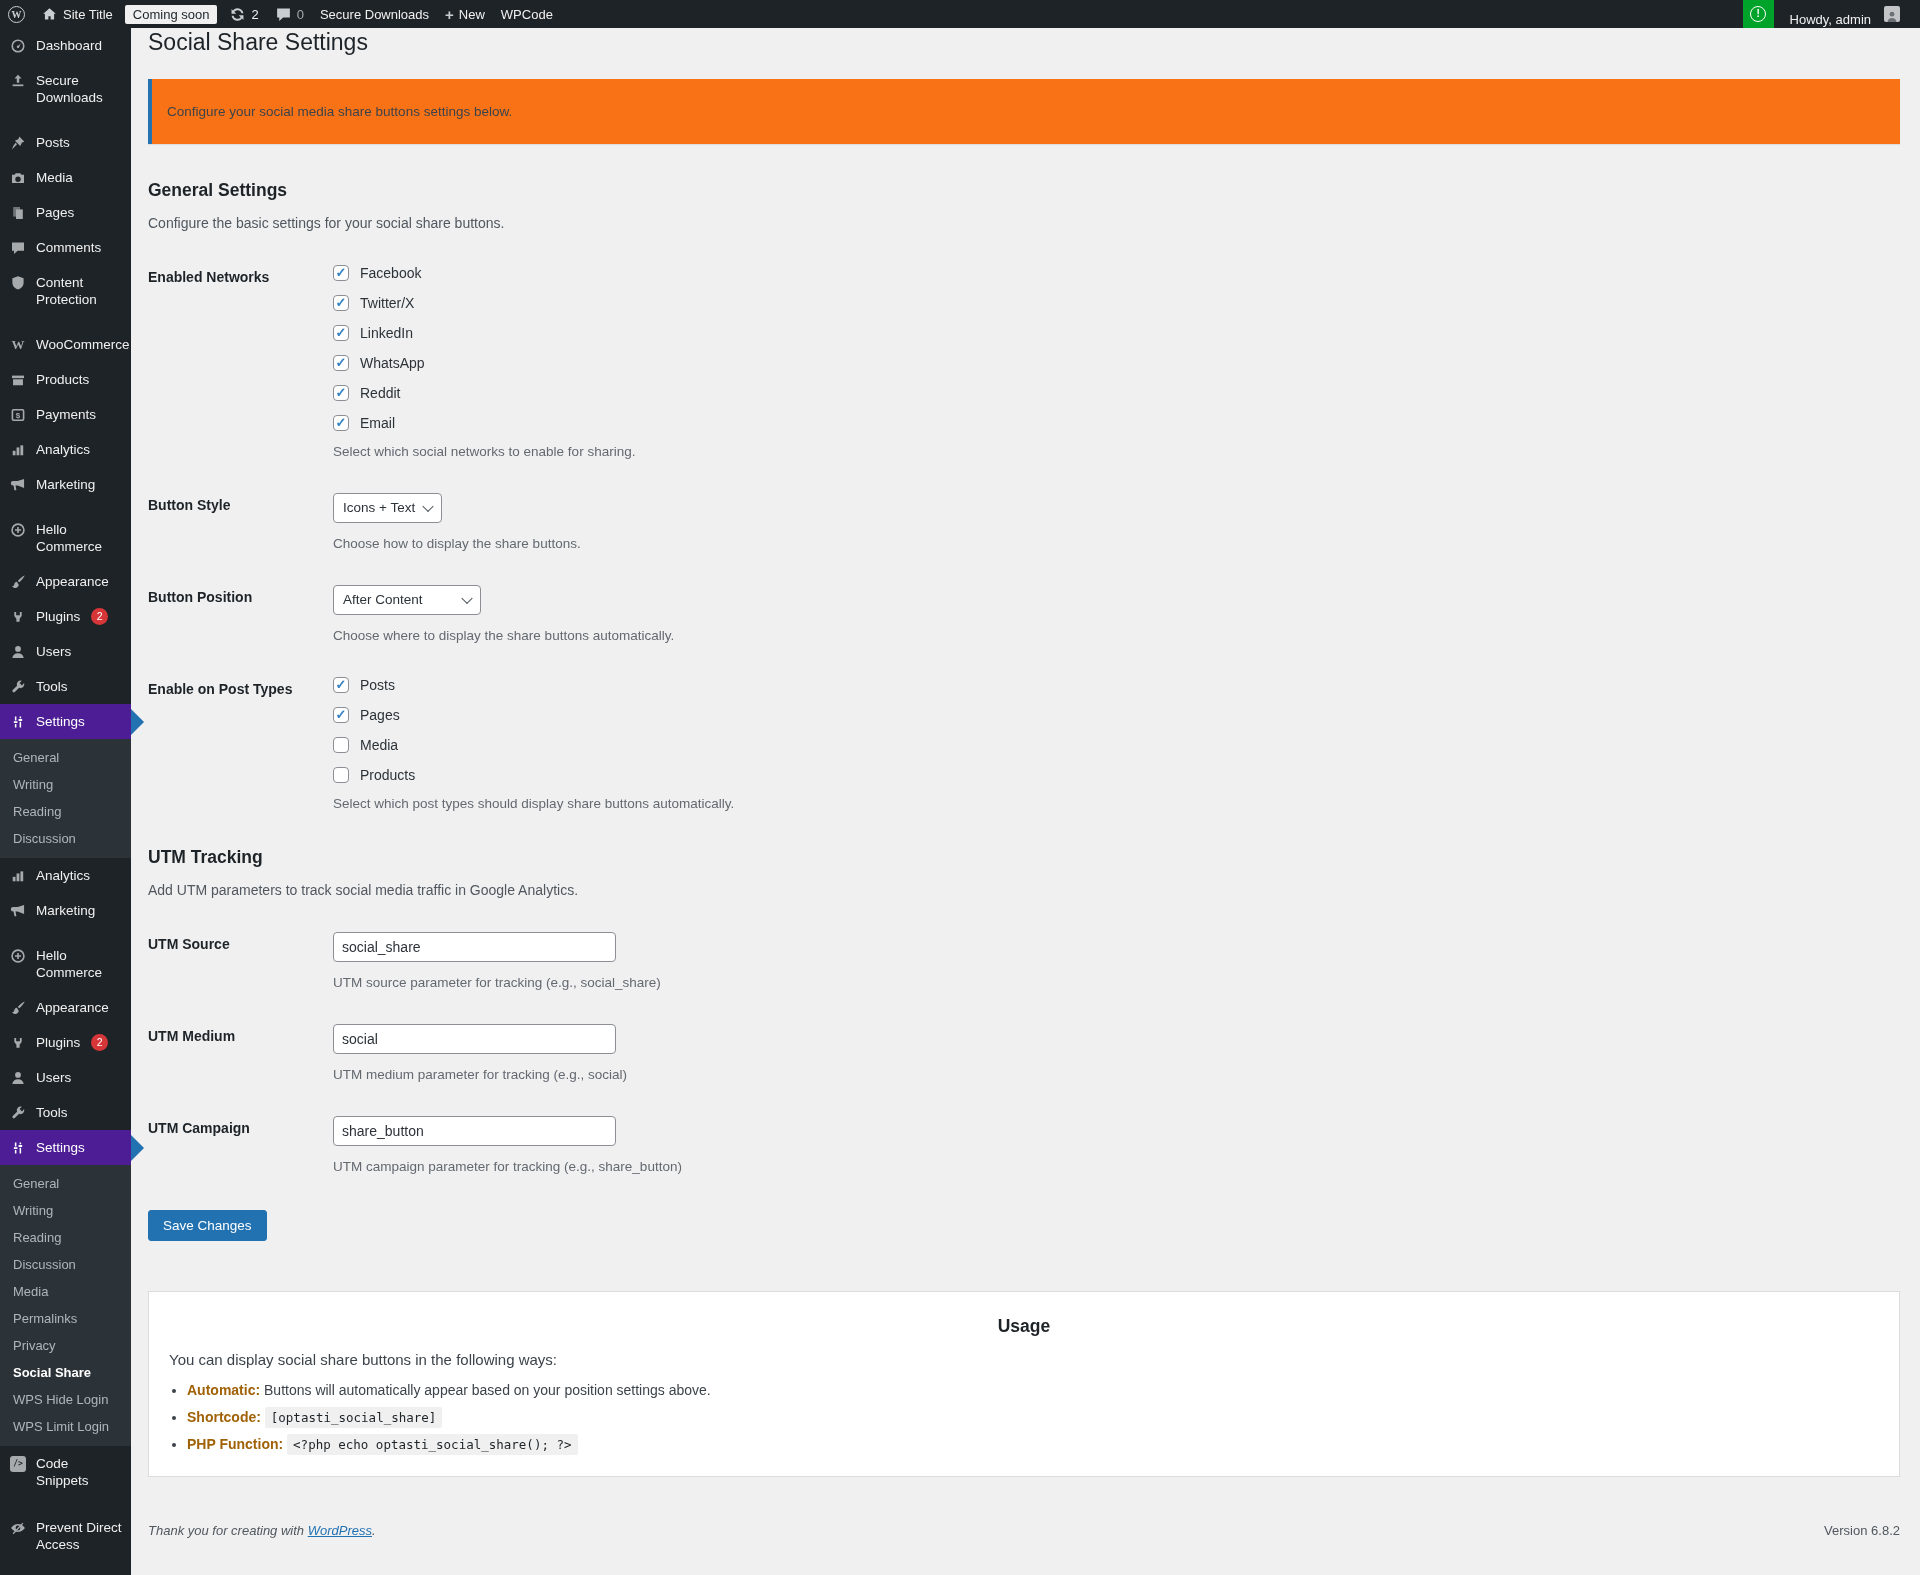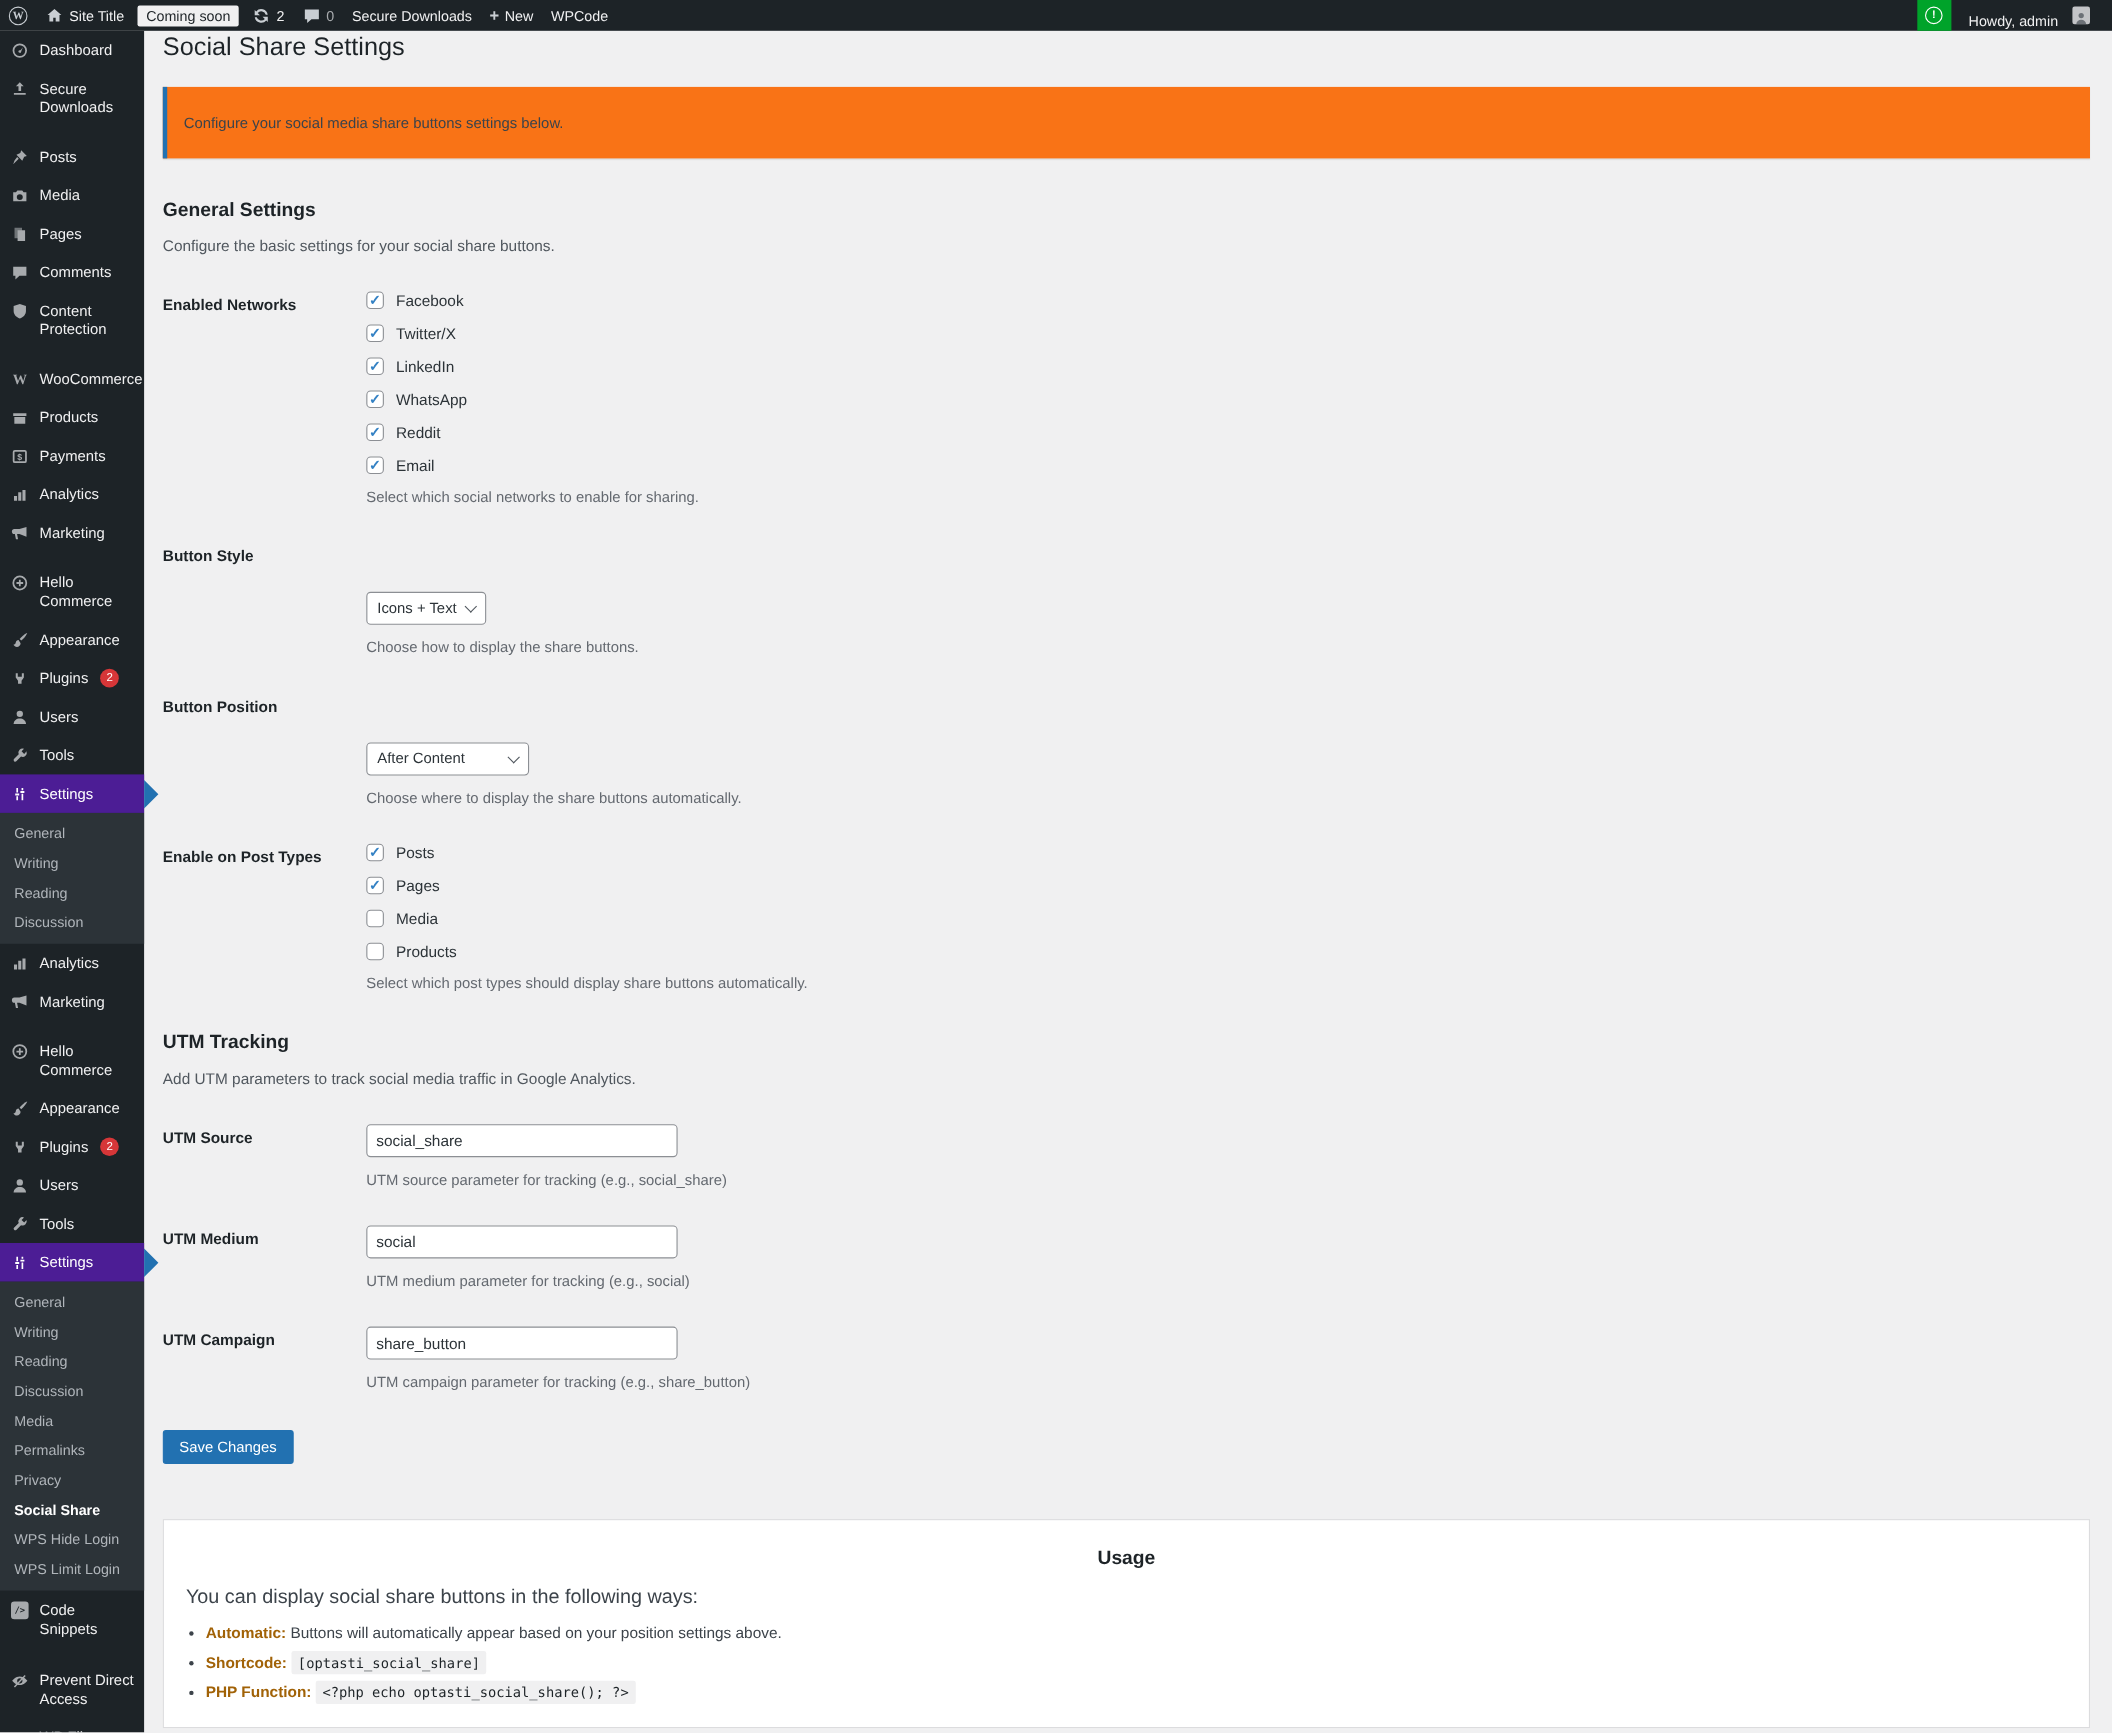--- a/index.html
+++ b/index.html
@@ -102,42 +102,42 @@
   .cbrow:last-of-type { margin-bottom:0; }
   .cb {
     width:16px; height:16px; background:#fff; border:1.5px solid #8c8f94; border-radius:4px;
     display:inline-flex; align-items:center; justify-content:center; flex:none;
   }
   .cb.checked::after { content:"\2713"; color:#3582c4; font-size:13px; font-weight:bold; line-height:1; }
   .desc { font-size:13.5px; color:#646970; margin:13px 0 0; }
   .select {
     height:30px; background:#fff; border:1px solid #8c8f94; border-radius:4px;
     display:inline-flex; align-items:center; font-size:13.5px; color:#2c3338;
-    padding:0 26px 0 9px; position:relative; cursor:pointer;margin-top:45px;
+    padding:0 26px 0 9px; position:relative; cursor:pointer;
   }
   .select::after {
     content:""; position:absolute; right:9px; top:50%;
     width:7px; height:7px; border-right:1.8px solid #50575e; border-bottom:1.8px solid #50575e;
     transform:translateY(-70%) rotate(45deg);
   }
   .select.wide { width:148px; }
   .text-input {
     width:283px; height:30px; background:#fff; border:1px solid #8c8f94; border-radius:4px;
     padding:0 8px; font-size:14px; color:#2c3338; font-family:"Liberation Sans",sans-serif;
   }
   .save-btn {
     margin-top:36px; background:#2271b1; border:1px solid #2271b1; color:#fff;
     font-size:13.5px; padding:7px 14px; border-radius:3px; cursor:pointer;
     font-family:"Liberation Sans",sans-serif;
   }
   .usage-card {
     margin-top:50px; background:#fff; border:1px solid #dcdcde; padding:6px 20px 24px;
   }
   .usage-card h2 { font-size:17.5px; font-weight:600; margin:18px 0 0; color:#1d2327;text-align:center; }
-  .usage-intro { font-size:18px; color:#3c434a; margin:14px 0 0; }
+  .usage-intro { font-size:15px; color:#3c434a; margin:14px 0 0; }
   .usage-list { margin:14px 0 0; padding-left:18px; }
   .usage-list li { font-size:14px; color:#3c434a; margin-bottom:11px; }
   .usage-list li:last-child { margin-bottom:0; }
   .usage-list b { color:#a16207; }
   .code {
     font-family:"DejaVu Sans Mono", monospace; font-size:12.5px; background:#f0f0f1;
     padding:3px 6px; border-radius:2px; color:#1d2327;
   }
   .footer-row { display:flex; justify-content:space-between; align-items:center; margin-top:46px; font-size:13px; color:#50575e; }
   .thanks { font-style:italic; }

